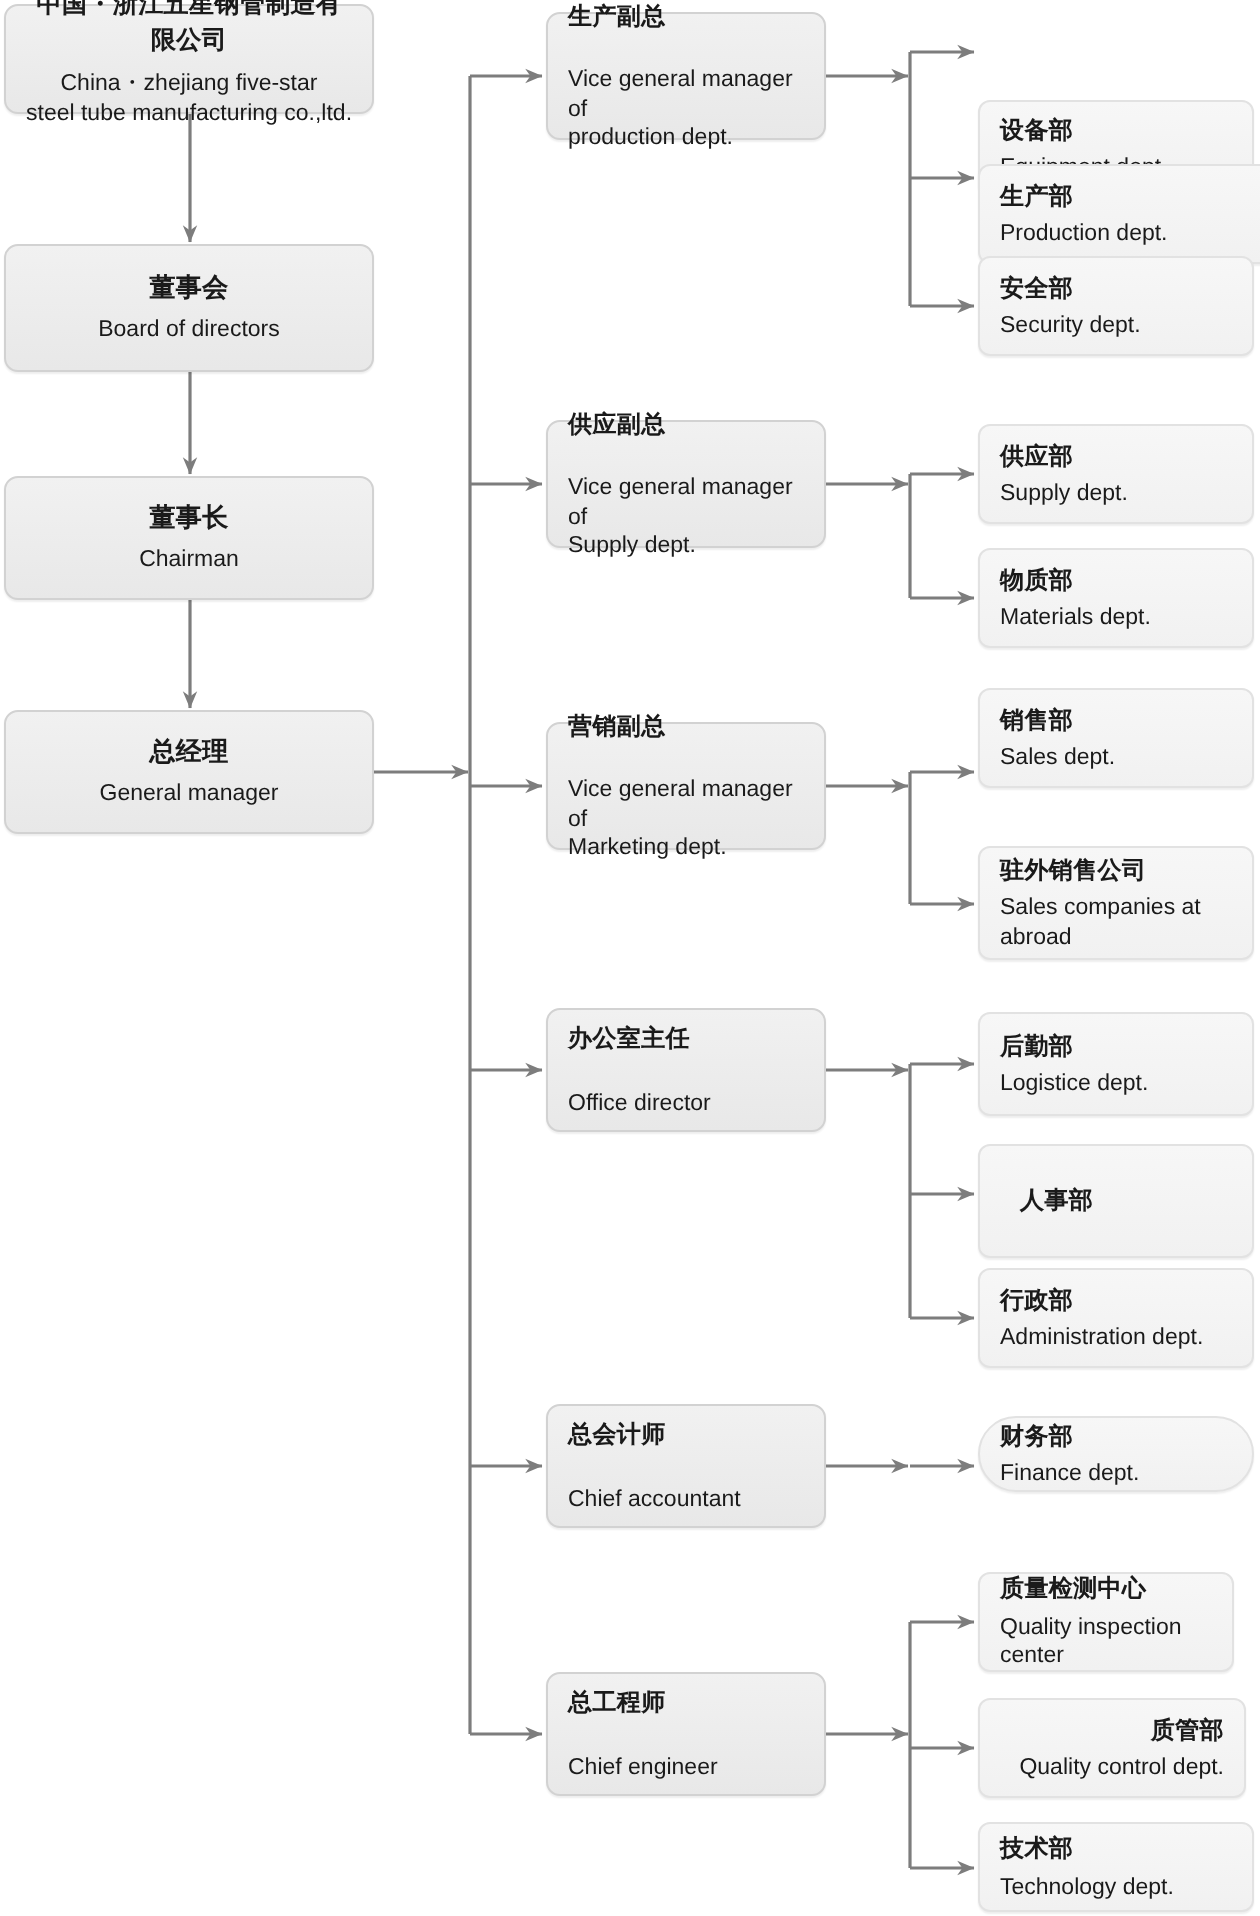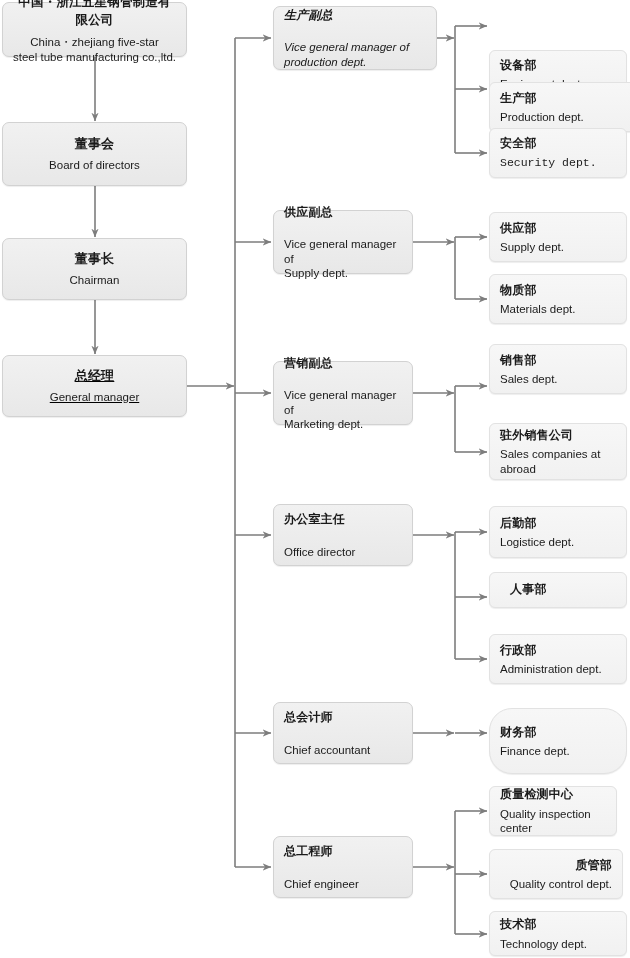--- a/index.html
+++ b/index.html
@@ -150,37 +150,37 @@
         <div class="en">China・zhejiang five-star<br>steel tube manufacturing co.,ltd.</div>
       </div>
       <div class="node level1 center" style="left: 2px; top: 122px; width: 185px; height: 64px;">
         <div class="zh">董事会</div>
         <div class="en">Board of directors</div>
       </div>
       <div class="node level1 center" style="left: 2px; top: 238px; width: 185px; height: 62px;">
         <div class="zh">董事长</div>
         <div class="en">Chairman</div>
       </div>
-      <div class="node level1 center" style="left: 2px; top: 355px; width: 185px; height: 62px; text-decoration: underline;">
+      <div class="node level1 center" style="left: 2px; top: 355px; width: 185px; height: 62px;">
         <div class="zh">总经理</div>
         <div class="en">General manager</div>
       </div>
-      <div class="node branch" style="left: 273px; top: 6px; width: 164px; height: 64px; font-style: italic;">
+      <div class="node branch" style="left: 273px; top: 6px; width: 140px; height: 64px;">
         <div class="zh">生产副总</div>
         <div class="en">Vice general manager of<br>production dept.</div>
       </div>
       <div class="node leaf" style="left: 489px; top: 2px; width: 138px; height: 48px; margin-top: 48px;">
         <div class="zh">设备部</div>
         <div class="en">Equipment dept.</div>
       </div>
       <div class="node leaf" style="left: 489px; top: 64px; width: 160px; height: 50px; margin-top: 18px;">
         <div class="zh">生产部</div>
         <div class="en">Production dept.</div>
       </div>
-      <div class="node leaf" style="left: 489px; top: 128px; width: 138px; height: 50px; font-family: Liberation Mono, monospace;">
+      <div class="node leaf" style="left: 489px; top: 128px; width: 138px; height: 50px;">
         <div class="zh">安全部</div>
         <div class="en">Security dept.</div>
       </div>
       <div class="node branch" style="left: 273px; top: 210px; width: 140px; height: 64px;">
         <div class="zh">供应副总</div>
         <div class="en">Vice general manager of<br>Supply dept.</div>
       </div>
       <div class="node leaf" style="left: 489px; top: 212px; width: 138px; height: 50px;">
         <div class="zh">供应部</div>
         <div class="en">Supply dept.</div>
@@ -202,32 +202,32 @@
         <div class="en">Sales companies at<br>abroad</div>
       </div>
       <div class="node branch" style="left: 273px; top: 504px; width: 140px; height: 62px;">
         <div class="zh">办公室主任</div>
         <div class="en">Office director</div>
       </div>
       <div class="node leaf" style="left: 489px; top: 506px; width: 138px; height: 52px;">
         <div class="zh">后勤部</div>
         <div class="en">Logistice dept.</div>
       </div>
-      <div class="node leaf" style="left: 489px; top: 572px; width: 138px; height: 36px; padding-left: 20px;">
+      <div class="node leaf" style="left: 489px; top: 572px; width: 138px; height: 57px; padding-left: 20px;">
         <div class="zh">人事部</div>
       </div>
       <div class="node leaf" style="left: 489px; top: 634px; width: 138px; height: 50px;">
         <div class="zh">行政部</div>
         <div class="en">Administration dept.</div>
       </div>
       <div class="node branch" style="left: 273px; top: 702px; width: 140px; height: 62px;">
         <div class="zh">总会计师</div>
         <div class="en">Chief accountant</div>
       </div>
-      <div class="node leaf" style="left: 489px; top: 708px; width: 138px; height: 66px; border-radius: 23px;">
+      <div class="node leaf" style="left: 489px; top: 708px; width: 138px; height: 38px; border-radius: 23px;">
         <div class="zh">财务部</div>
         <div class="en">Finance dept.</div>
       </div>
       <div class="node branch" style="left: 273px; top: 836px; width: 140px; height: 62px;">
         <div class="zh">总工程师</div>
         <div class="en">Chief engineer</div>
       </div>
       <div class="node leaf" style="left: 489px; top: 786px; width: 128px; height: 50px;">
         <div class="zh">质量检测中心</div>
         <div class="en">Quality inspection center</div>

